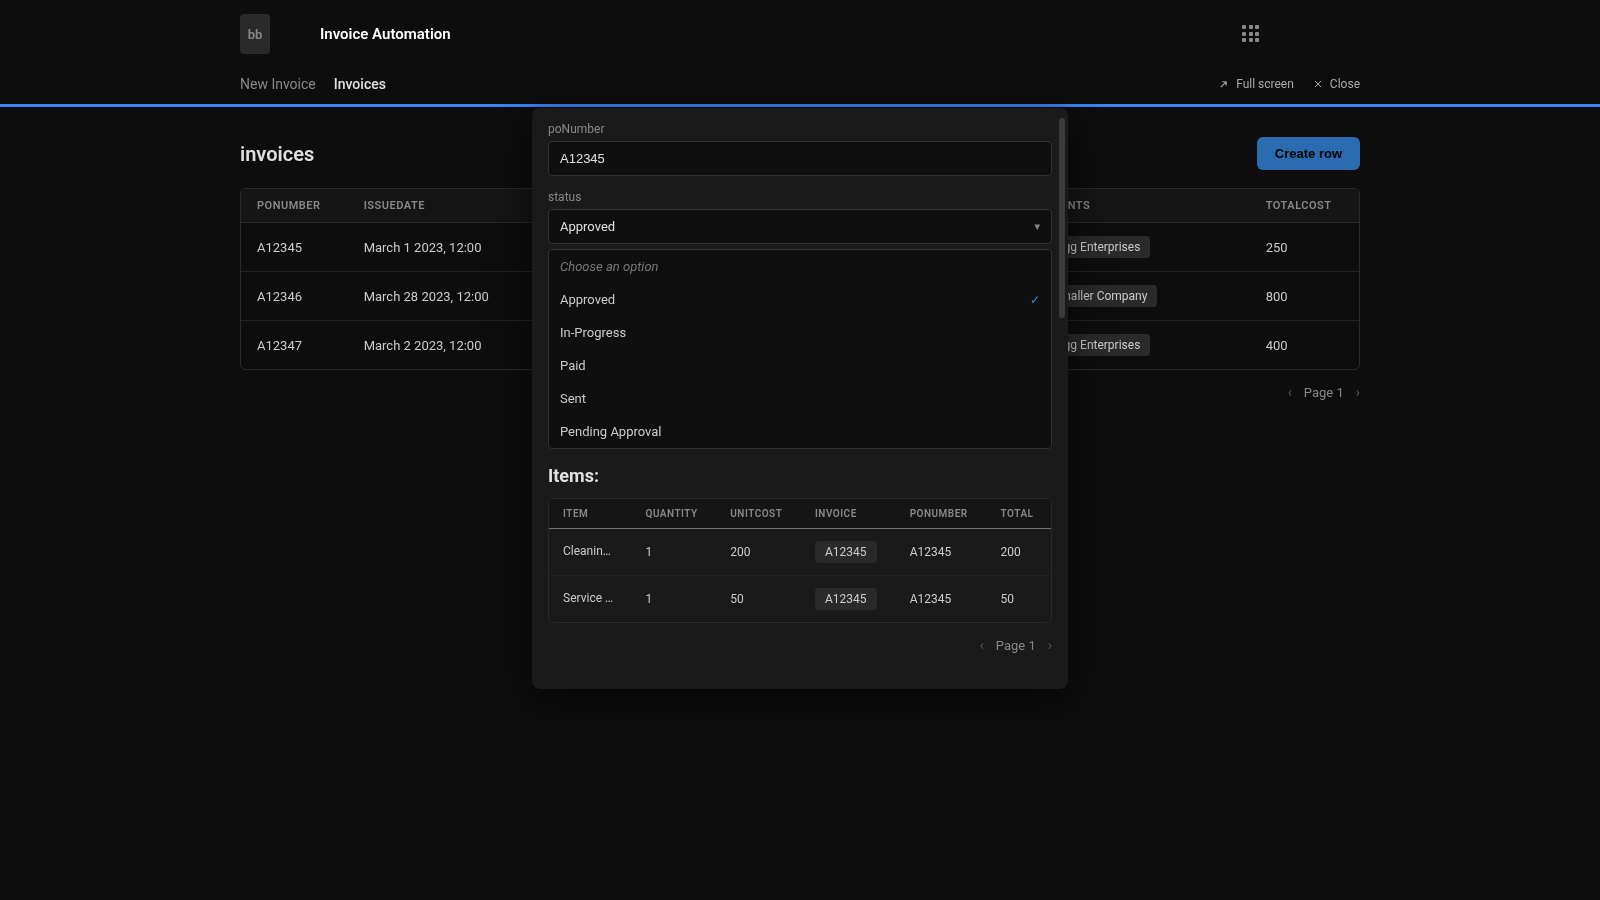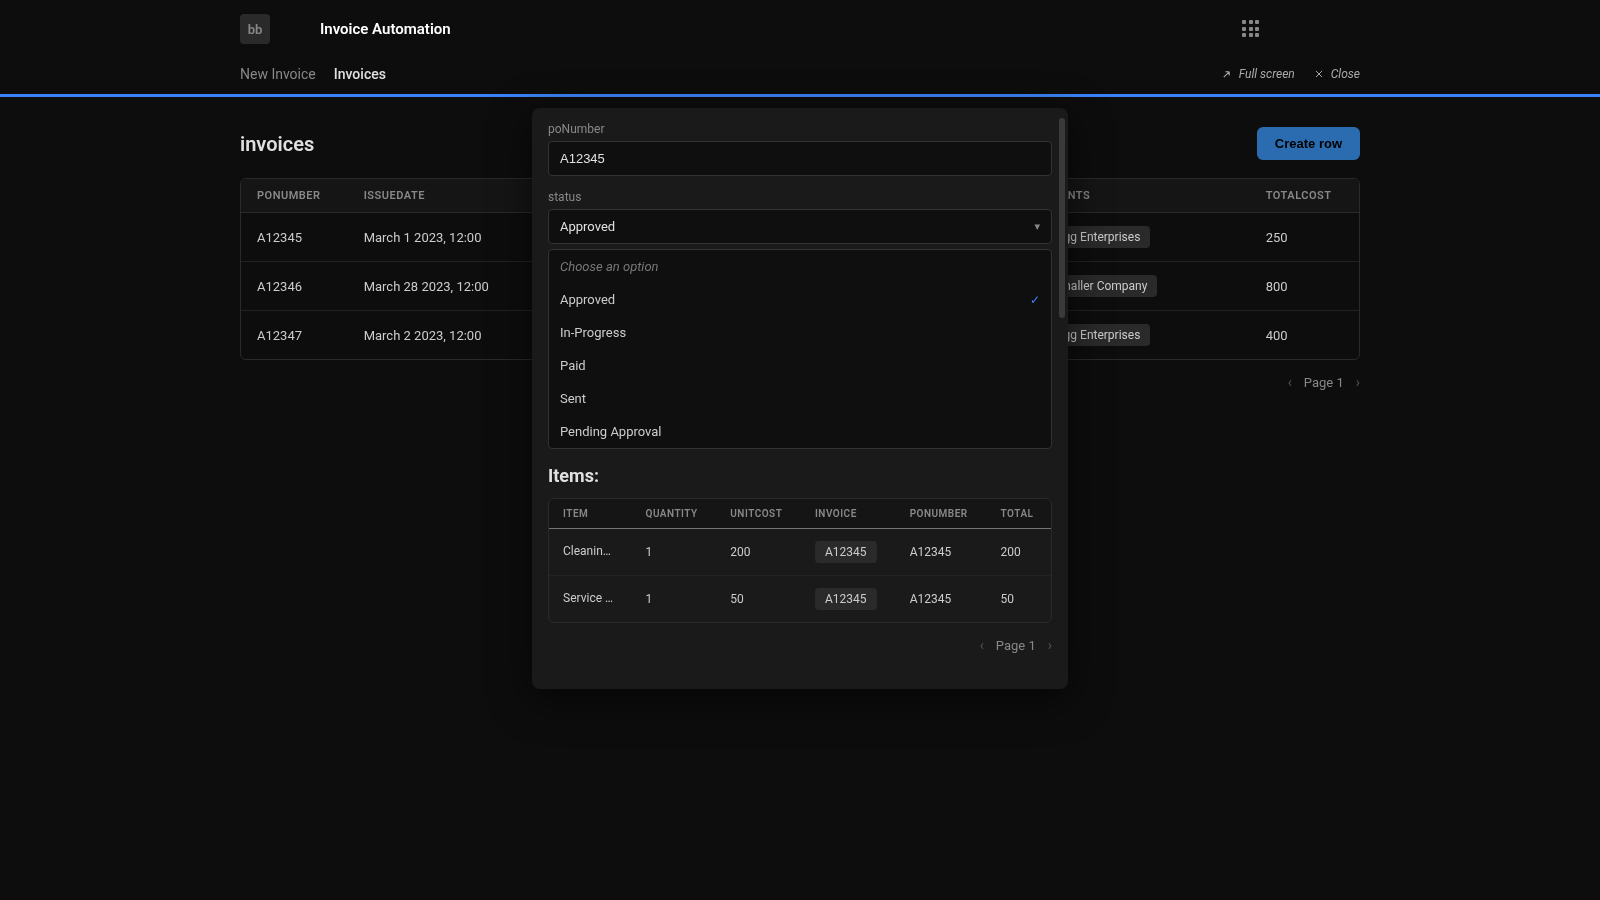--- a/index.html
+++ b/index.html
@@ -21,21 +21,21 @@
       padding: 14px 240px;
       justify-content: space-between;
     }
     .logo-section {
       display: flex;
       align-items: center;
       gap: 10px;
     }
     .logo {
       width: 30px;
-      height: 30px;
+      height: 40px;
       background: #2a2a2a;
       border-radius: 4px;
       display: flex;
       align-items: center;
       justify-content: center;
       font-size: 13px;
       font-weight: 600;
       color: #888;
     }
     .app-title {
@@ -75,21 +75,20 @@
       cursor: pointer;
     }
     .nav-tab.active {
       color: #e0e0e0;
       font-weight: 500;
     }
     .bar-actions {
       display: flex;
       gap: 18px;
       align-items: center;
-      font-style: italic;
     }
     .bar-action {
       display: flex;
       align-items: center;
       gap: 6px;
       font-size: 12px;
       color: #aaa;
       cursor: pointer;
     }
     .main-content {

